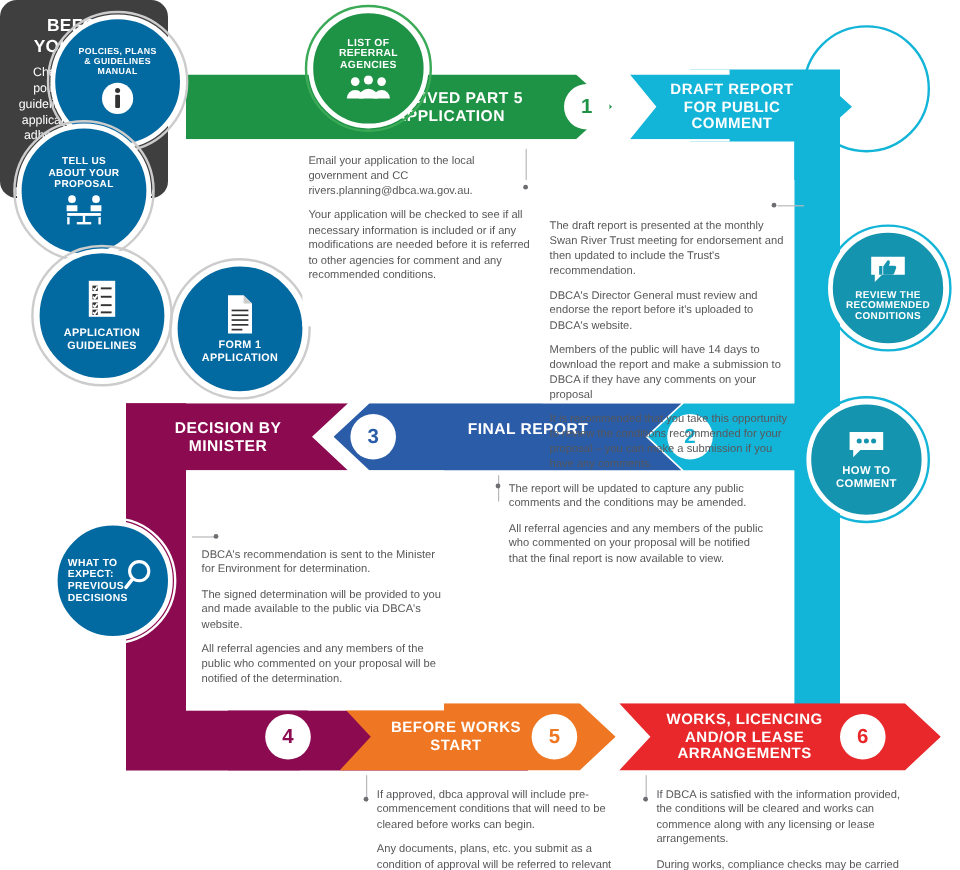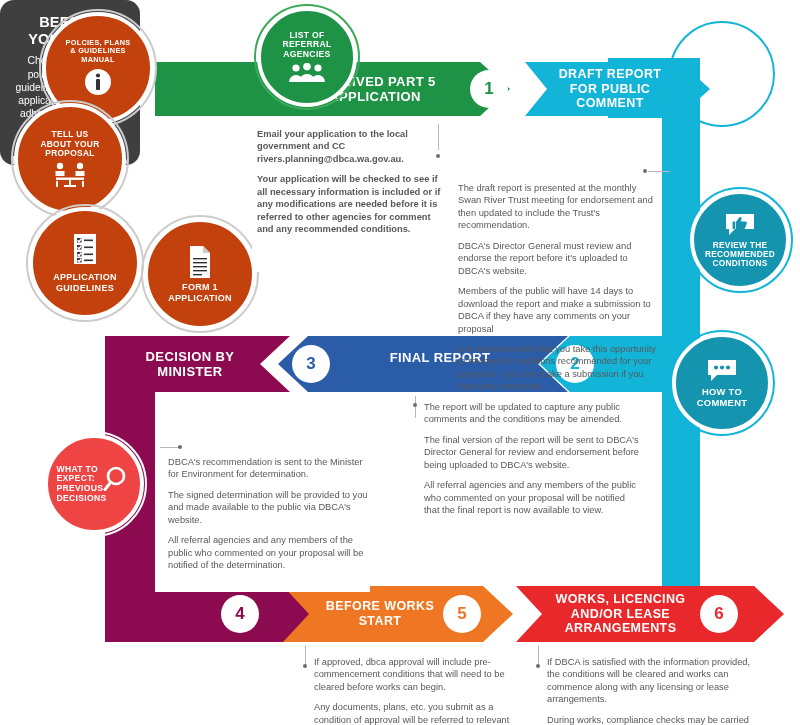--- a/index.html
+++ b/index.html
@@ -39,24 +39,24 @@
     line-height:1.12;
   }
   .circ-ring{
     position:absolute;
     border-radius:50%;
     box-sizing:border-box;
     pointer-events:none;
   }
 
   
-  .dark{background:#c2410c;justify-content:center;}
+  .dark{background:#0369a1;justify-content:center;}
   .green{background:#1e9245;}
   .teal{background:#1494ae;}
-  .plum{background:#ef4444;}
+  .plum{background:#0369a1;}
 
   
   #beforebox{
     background:#3f3f3f;
     border-radius:14px;
     color:#ffffff;
     box-sizing:border-box;
   }
   #beforebox .bb-title{
     font-size:14.5px;
@@ -332,40 +332,39 @@
         <circle cx="13" cy="12" r="8" fill="none" stroke="#ffffff" stroke-width="2.6"></circle>
         <line x1="7.5" y1="18.5" x2="2" y2="25.5" stroke="#ffffff" stroke-width="3" stroke-linecap="round"></line>
       </svg>
     </div>
   </div>
   <div class="circ-ring" style="left:41px;top:431px;width:106px;height:106px;border:2px solid #ffffff;"></div>
 
   <div class="txtbg" style="left:252px;top:122px;width:200px;height:150px;"></div>
   <div class="leadv" style="left:438px;top:124px;height:26px;"></div>
   <div class="dot" style="left:436px;top:154px;"></div>
-  <div class="txt" style="left:257px;top:128px;width:190px;font-weight:bold;">
+  <div class="txt" style="left:257px;top:128px;width:190px;">
     <p>Email your application to the local government and CC rivers.planning@dbca.wa.gov.au.</p>
     <p>Your application will be checked to see if all necessary information is included or if any modifications are needed before it is referred to other agencies for comment and any recommended conditions.</p>
   </div>
 
   <div class="txtbg" style="left:452px;top:150px;width:210px;height:186px;"></div>
   <div class="leadh" style="left:648px;top:171px;width:22px;"></div>
   <div class="dot" style="left:643px;top:169px;"></div>
   <div class="txt" style="left:458px;top:182px;width:200px;">
     <p>The draft report is presented at the monthly Swan River Trust meeting for endorsement and then updated to include the Trust's recommendation.</p>
     <p>DBCA's Director General must review and endorse the report before it's uploaded to DBCA's website.</p>
     <p>Members of the public will have 14 days to download the report and make a submission to DBCA if they have any comments on your proposal</p>
     <p>It is recommended that you take this opportunity to review the conditions recommended for your proposal – you can make a submission if you have any comments.</p>
   </div>
 
   <div class="leadv" style="left:415px;top:396px;height:22px;"></div>
   <div class="dot" style="left:413px;top:403px;"></div>
   <div class="txt" style="left:424px;top:401px;width:215px;">
     <p>The report will be updated to capture any public comments and the conditions may be amended.</p>
-    <p>The final version of the report will be sent to DBCA's Director General for review and endorsement before being uploaded to DBCA's website.</p>
     <p>All referral agencies and any members of the public who commented on your proposal will be notified that the final report is now available to view.</p>
   </div>
 
   <div class="txtbg" style="left:155px;top:392px;width:215px;height:200px;"></div>
   <div class="leadh" style="left:160px;top:447px;width:20px;"></div>
   <div class="dot" style="left:178px;top:445px;"></div>
   <div class="txt" style="left:168px;top:456px;width:200px;">
     <p>DBCA's recommendation is sent to the Minister for Environment for determination.</p>
     <p>The signed determination will be provided to you and made available to the public via DBCA's website.</p>
     <p>All referral agencies and any members of the public who commented on your proposal will be notified of the determination.</p>

